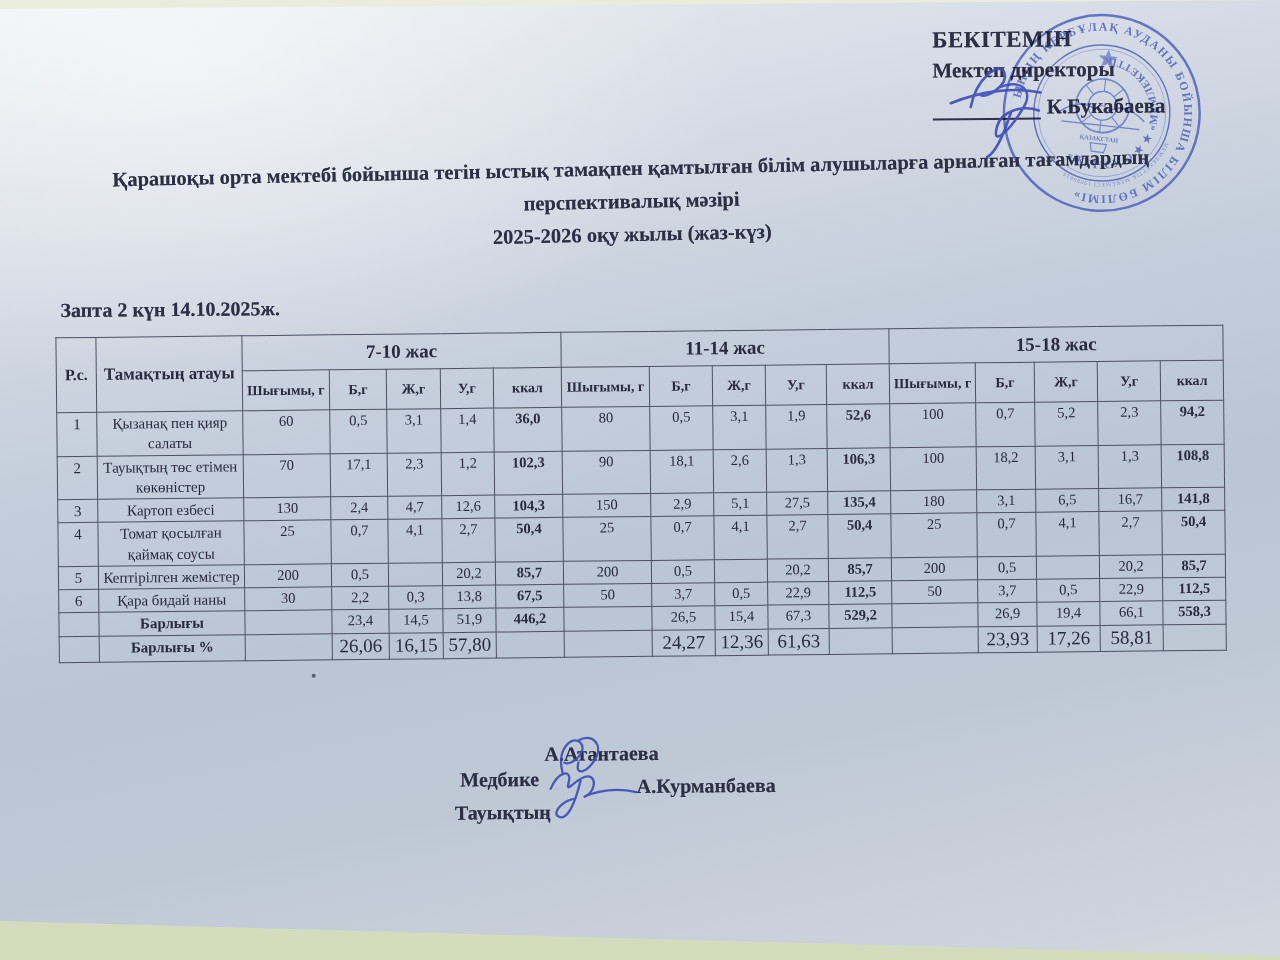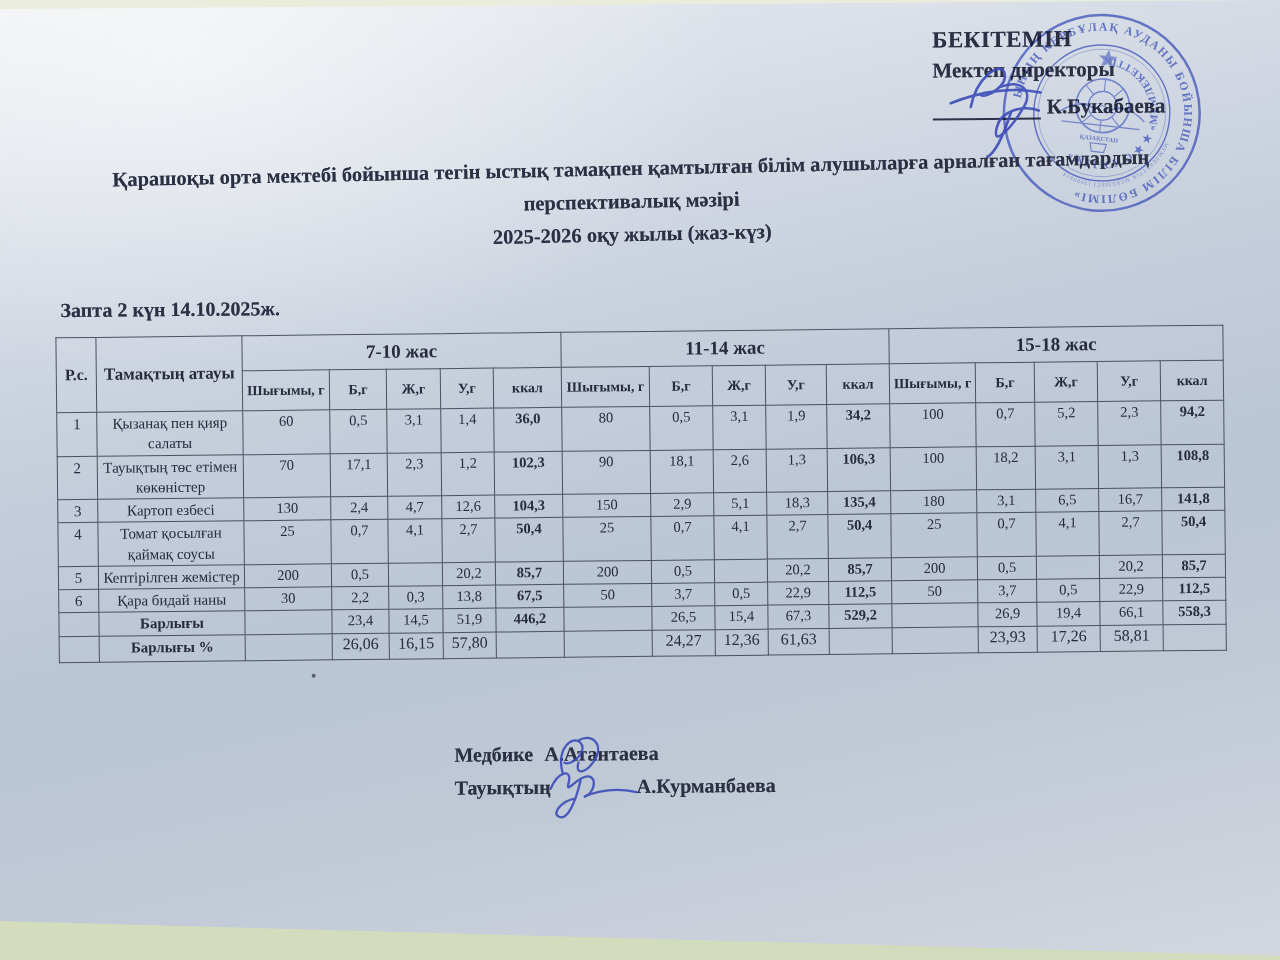--- a/index.html
+++ b/index.html
@@ -45,27 +45,27 @@
   table.menu th { font-weight:bold; vertical-align:middle; padding:2px 2px; }
   th.group-h { font-size:19px; height:35px; }
   th.sub-h { font-size:14px; height:40px; line-height:1.25; }
   th.rc-h { font-size:16px; }
   th.name-h { font-size:17px; line-height:1.5; }
   table.menu td { vertical-align:top; text-align:center; padding:1px 2px; height:21px; line-height:1.35; }
   td.c-name { text-align:left; padding-left:6px; font-size:15px; line-height:1.35; }
   td.c-num { font-size:15px; }
   td.c-kcal { font-weight:bold; }
   tr.row-total td.c-name, tr.row-pct td.c-name { font-weight:bold; }
-  tr.row-pct td.c-val { font-size:16px; line-height:1.15; font-weight:normal; }
+  tr.row-pct td.c-val { font-size:19px; line-height:1.15; font-weight:normal; }
   tr.row-pct td { height:26px; }
 
   
   .footer { position:absolute; left:452px; top:742px; width:420px; font-weight:bold; font-size:20px; }
   .footer .frow { display:flex; height:33px; align-items:flex-start; }
-  .footer .role { width:90px; text-align:left; }
+  .footer .role { width:90px; text-align:center;margin-top:25px; }
   .footer .fname { }
   .footer .frow.r2 .fname { margin-left:92px; }
 
   .speck { position:absolute; left:310px; top:671px; width:4px; height:4px; border-radius:50%; background:#5a5f6b; }
 </style>
 </head>
 <body>
 
 <div class="paper"></div>
 
@@ -194,21 +194,21 @@
           <td class="c-name">Қызанақ пен қияр салаты</td>
           <td class="c-val">60</td>
           <td class="c-val">0,5</td>
           <td class="c-val">3,1</td>
           <td class="c-val">1,4</td>
           <td class="c-val c-kcal">36,0</td>
           <td class="c-val">80</td>
           <td class="c-val">0,5</td>
           <td class="c-val">3,1</td>
           <td class="c-val">1,9</td>
-          <td class="c-val c-kcal">34,2</td>
+          <td class="c-val c-kcal">52,6</td>
           <td class="c-val">100</td>
           <td class="c-val">0,7</td>
           <td class="c-val">5,2</td>
           <td class="c-val">2,3</td>
           <td class="c-val c-kcal">94,2</td>
         </tr>
         <tr>
           <td class="c-num">2</td>
           <td class="c-name">Тауықтың  төс етімен көкөністер</td>
           <td class="c-val">70</td>
@@ -231,21 +231,21 @@
           <td class="c-num">3</td>
           <td class="c-name">Картоп езбесі</td>
           <td class="c-val">130</td>
           <td class="c-val">2,4</td>
           <td class="c-val">4,7</td>
           <td class="c-val">12,6</td>
           <td class="c-val c-kcal">104,3</td>
           <td class="c-val">150</td>
           <td class="c-val">2,9</td>
           <td class="c-val">5,1</td>
-          <td class="c-val">18,3</td>
+          <td class="c-val">27,5</td>
           <td class="c-val c-kcal">135,4</td>
           <td class="c-val">180</td>
           <td class="c-val">3,1</td>
           <td class="c-val">6,5</td>
           <td class="c-val">16,7</td>
           <td class="c-val c-kcal">141,8</td>
         </tr>
         <tr>
           <td class="c-num">4</td>
           <td class="c-name">Томат қосылған қаймақ соусы</td>

